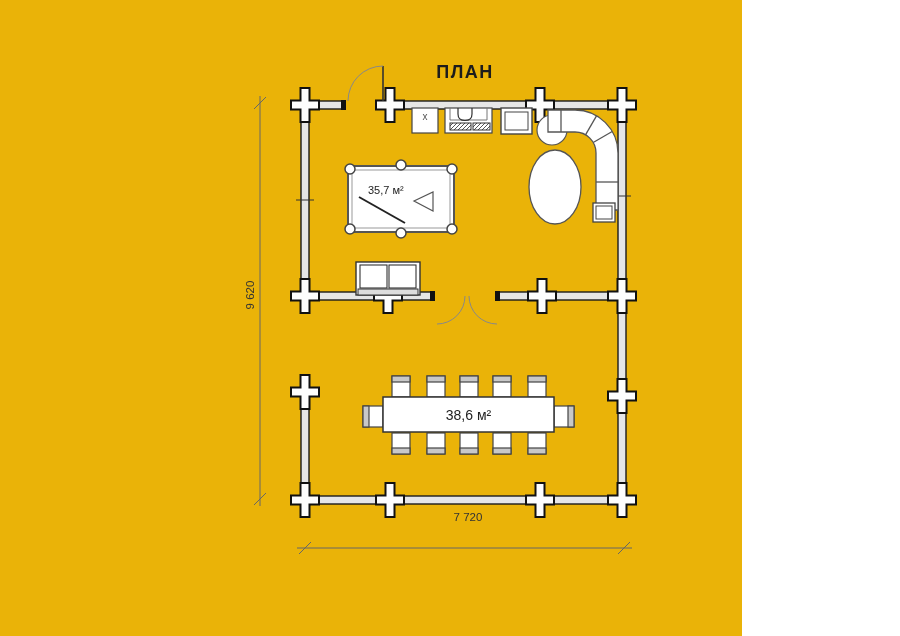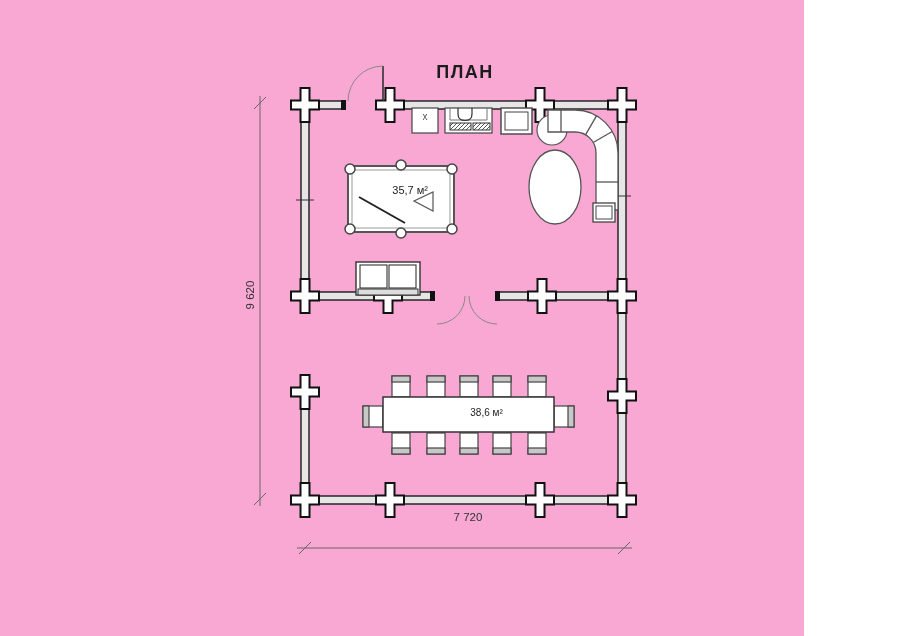--- a/index.html
+++ b/index.html
@@ -1,37 +1,37 @@
 <!DOCTYPE html>
 <html><head>
 <meta charset="utf-8">
 <style>
   html,body{margin:0;padding:0;background:#fff;}
   .canvas{
     position:relative;
-    width:804px;height:636px;
-    background:#f9a8d4;
+    width:742px;height:636px;
+    background:#eab308;
     font-family:"Liberation Sans", sans-serif;
     color:#2a2a2a;
     overflow:hidden;
   }
   .plan-svg{position:absolute;left:0;top:0;}
   .lbl{
     position:absolute;
     font-family:"Liberation Sans", sans-serif;
     color:#222;
     white-space:nowrap;
   }
   .title{
     left:420px;top:62px;width:90px;
     font-size:18px;font-weight:bold;letter-spacing:1.5px;
     text-align:center;color:#1c1c1c;
   }
-  .area-upper{left:368px;top:184px;width:60px;text-align:right;font-size:11px;}
-  .area-lower{left:416px;top:407px;width:141px;text-align:center;font-size:10px;}
+  .area-upper{left:368px;top:184px;width:60px;text-align:left;font-size:11px;}
+  .area-lower{left:398px;top:407px;width:141px;text-align:center;font-size:14px;}
   .sink-x{left:412px;top:111px;width:26px;text-align:center;font-size:10px;color:#555;}
   .dim{font-size:11.5px;color:#333;}
   .dim-h{left:430px;top:511px;width:76px;text-align:center;}
   .dim-v{
     left:223px;top:288px;width:56px;height:14px;text-align:center;
     transform:rotate(-90deg);transform-origin:center;
   }
 </style>
 </head>
 <body>

